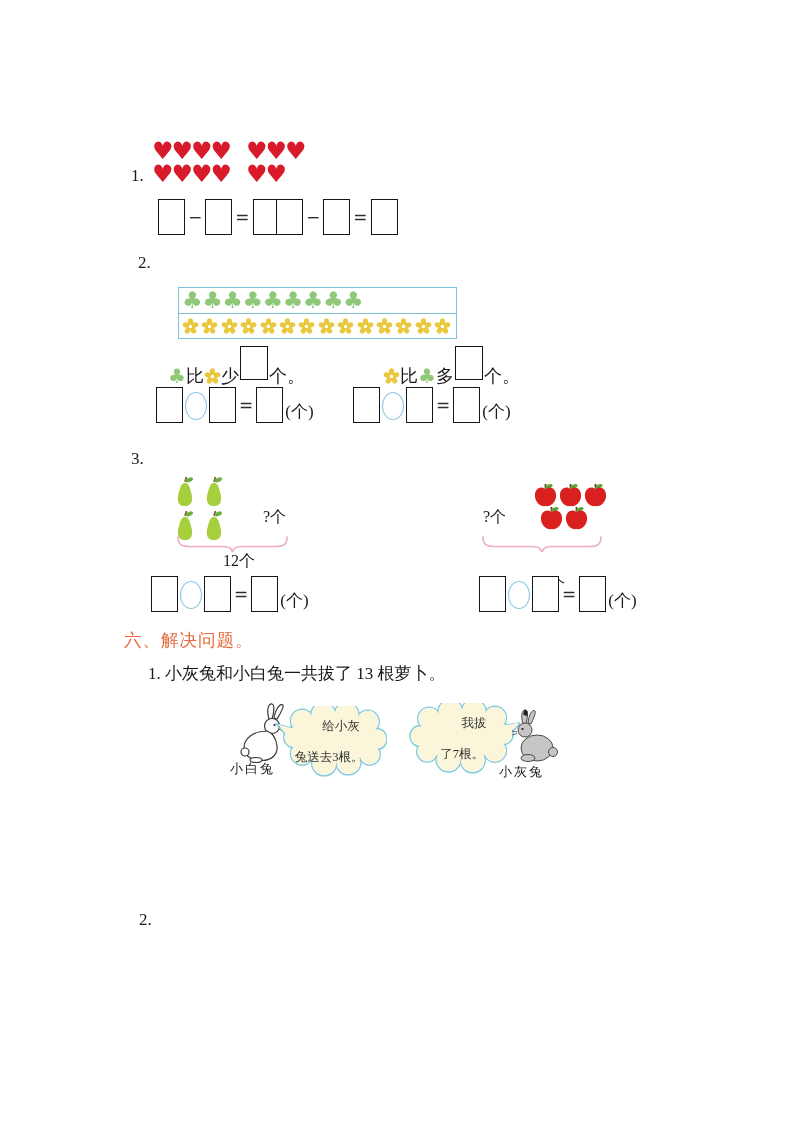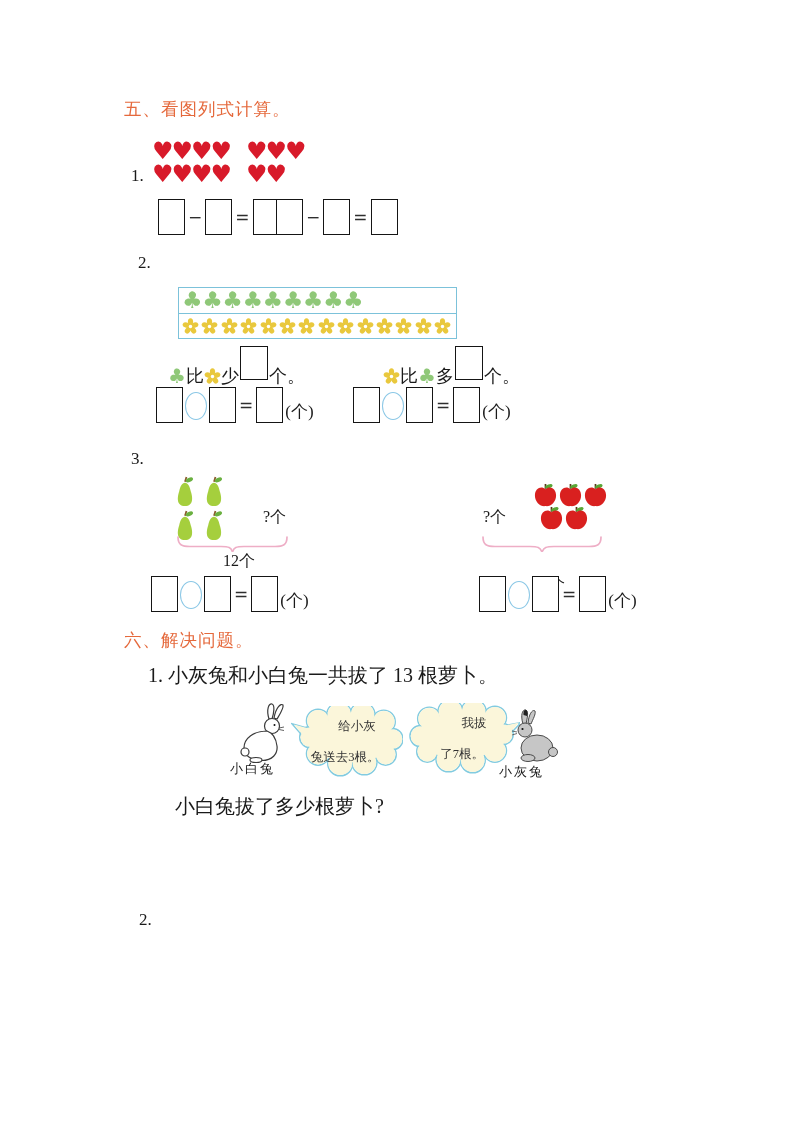--- a/index.html
+++ b/index.html
@@ -1,21 +1,21 @@
 <!DOCTYPE html>
 <html><head>
 <meta charset="utf-8">
 <style>
   html,body{margin:0;padding:0;background:#fff;}
   .page{position:relative;width:793px;height:1122px;background:#ffffff;
         font-family:"Liberation Serif",serif;color:#1a1a1a;overflow:hidden;}
   .abs{position:absolute;}
   .sec-title{font-size:17.5px;color:#e5693c;letter-spacing:1px;}
   .qnum{font-size:17px;}
-  .plain{font-size:20px;}
+  .plain{font-size:17px;}
   
   .hrow{display:flex;height:23px;align-items:center;}
   .hgroup{display:inline-block;white-space:nowrap;}
   .hgroup+.hgroup{margin-left:16px;}
   .heart{font-family:"DejaVu Sans",sans-serif;font-size:24px;color:#d81a2a;
          letter-spacing:-2px;line-height:23px;}
   
   .eq{display:flex;align-items:flex-end;}
   .abox{display:inline-block;width:27px;height:36px;border:1.6px solid #151515;
         background:#fff;box-sizing:border-box;flex:none;}
@@ -48,21 +48,20 @@
          align-items:center;justify-content:center;font-size:12.5px;line-height:1.5;color:#333;}
   .btext .l1{margin-left:20px;}
   .btext .l2{margin-left:-4px;margin-top:12px;}
   .rlabel{font-size:13px;letter-spacing:2px;white-space:nowrap;}
 </style>
 </head>
 <body>
 
 <div class="page">
 
-  <div class="abs sec-title" style="left:124px;top:97px">五、看图列式计算。</div>
 
   <div class="abs qnum" style="left:131px;top:166px">1.</div>
 
   <div class="abs" style="left:152px;top:140px">
     <div class="hrow">
       <span class="hgroup"><span class="heart">♥</span><span class="heart">♥</span><span class="heart">♥</span><span class="heart">♥</span></span>
       <span class="hgroup"><span class="heart">♥</span><span class="heart">♥</span><span class="heart">♥</span></span>
     </div>
     <div class="hrow">
       <span class="hgroup"><span class="heart">♥</span><span class="heart">♥</span><span class="heart">♥</span><span class="heart">♥</span></span>
@@ -391,21 +390,21 @@
       <circle cx="36" cy="24" r="7.5"></circle>
       <path d="M31,29 C18,29 8,36 8,46 C8,54 16,58.5 26,58.5 C36,58.5 42,52 41,44 C40,36 37,31 31,29 Z"></path>
       <circle cx="9" cy="50" r="4"></circle>
       <ellipse cx="20" cy="58" rx="6" ry="2.5"></ellipse>
     </g>
     <circle cx="38.5" cy="23" r="1" fill="#111"></circle>
     <path d="M43,26 L48,25 M43,27.5 L48,28.5" stroke="#3a3a3a" stroke-width="0.8" fill="none"></path>
   </svg>
   <div class="abs rlabel" style="left:230px;top:760px">小白兔</div>
 
-  <div class="bubble" style="left:291px;top:706px;width:112px;height:72px">
+  <div class="bubble" style="left:275px;top:706px;width:112px;height:72px">
     <svg width="112" height="72" viewBox="-6 0 116 74">
       <g stroke="#82cbe0" stroke-width="1.5" fill="none">
         <path d="M16,24 L-5,18 L14,40 Z"></path>
         <circle cx="99" cy="34" r="11"></circle>
           <circle cx="90" cy="16" r="12"></circle>
           <circle cx="68" cy="9" r="13"></circle>
         <circle cx="44" cy="9" r="13"></circle>
           <circle cx="22" cy="15" r="12"></circle>
           <circle cx="14" cy="32" r="11"></circle>
         <circle cx="22" cy="49" r="12"></circle>
@@ -478,17 +477,16 @@
       <ellipse cx="34" cy="40" rx="16" ry="13"></ellipse>
       <circle cx="50" cy="44" r="4.5"></circle>
       <ellipse cx="25" cy="50" rx="7" ry="3.5"></ellipse>
     </g>
     <path d="M20.5,7 C20,3.5 21.5,1.5 23,2 C25,3 24.5,6 24,8 Z" fill="#222"></path>
     <circle cx="19.5" cy="21" r="1.1" fill="#111"></circle>
     <path d="M14,24 L9,23 M14,25.5 L9,27" stroke="#4a4a4a" stroke-width="0.8" fill="none"></path>
   </svg>
   <div class="abs rlabel" style="left:499px;top:763px">小灰兔</div>
 
-  <div class="abs plain" style="left:175px;top:793px">小白兔拔了多少根萝卜?</div>
 
   <div class="abs qnum" style="left:139px;top:910px">2.</div>
 
 </div>
 
 </body></html>

